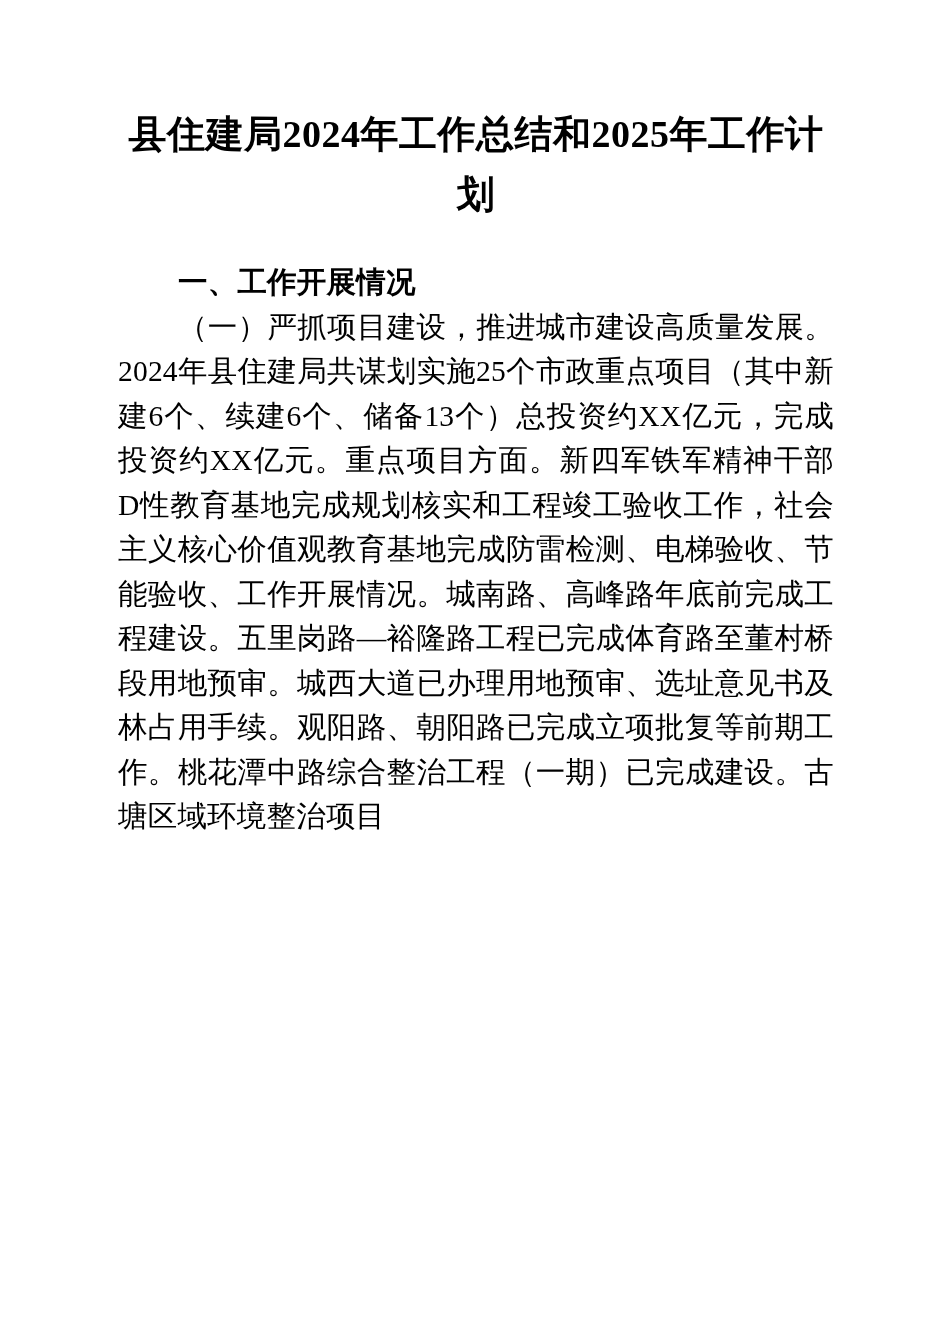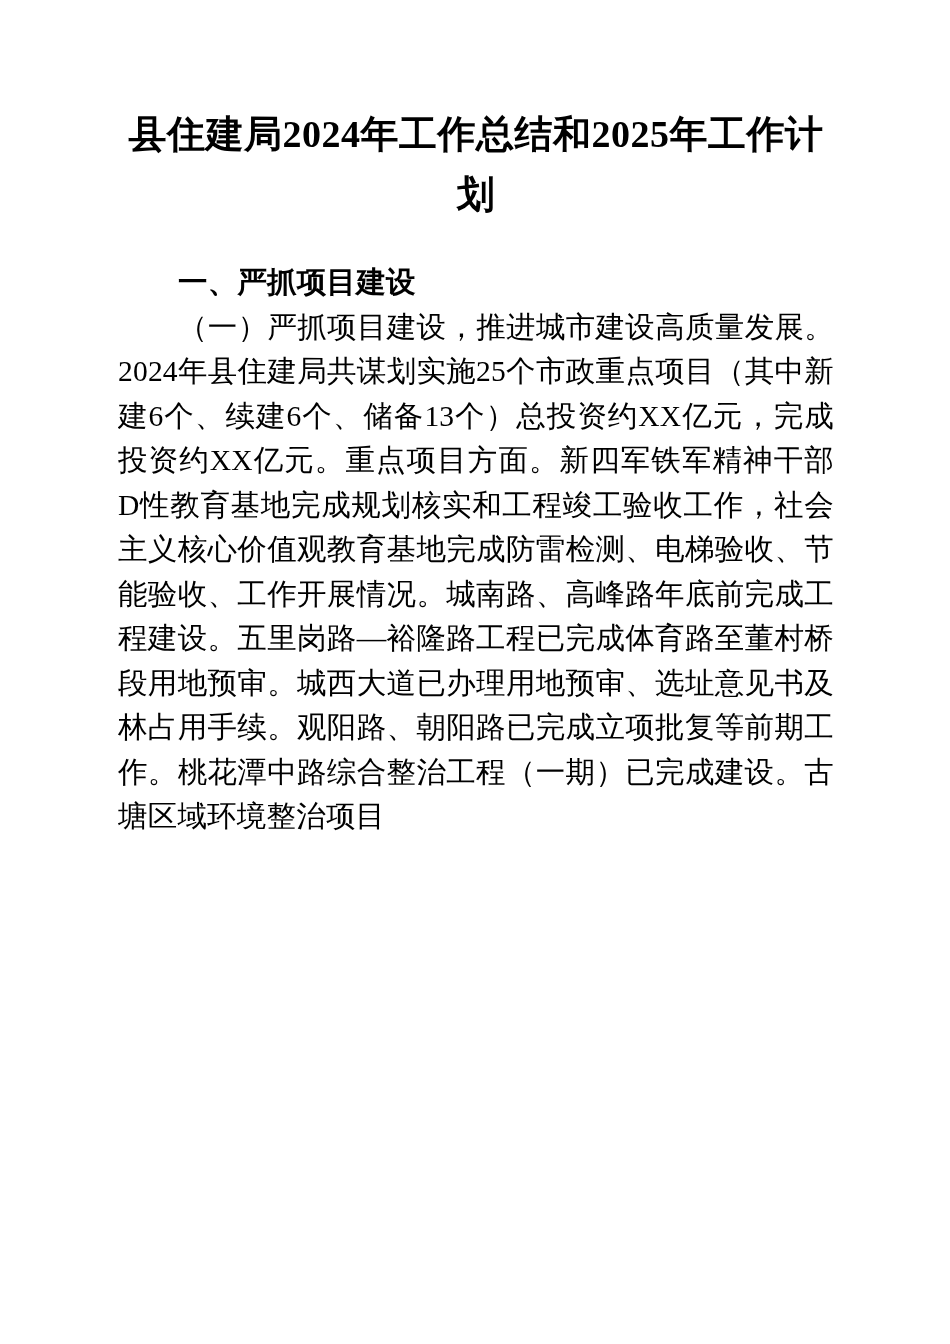--- a/index.html
+++ b/index.html
@@ -89,18 +89,18 @@
 <body>
 
 <div class="page">
   <div class="content">
 
     <h1 class="doc-title">县住建局2024年工作总结和2025年工作计划</h1>
 
     <div class="spacer-after-title"></div>
 
 
-    <p class="section-heading">一、严抓项目建设</p>
+    <p class="section-heading">一、工作开展情况</p>
 
     <p class="para indent clipped">（一）严抓项目建设，推进城市建设高质量发展。2024年县住建局共谋划实施25个市政重点项目（其中新建6个、续建6个、储备13个）总投资约XX亿元，完成投资约XX亿元。重点项目方面。新四军铁军精神干部D性教育基地完成规划核实和工程竣工验收工作，社会主义核心价值观教育基地完成防雷检测、电梯验收、节能验收、工作开展情况。城南路、高峰路年底前完成工程建设。五里岗路—裕隆路工程已完成体育路至董村桥段用地预审。城西大道已办理用地预审、选址意见书及林占用手续。观阳路、朝阳路已完成立项批复等前期工作。桃花潭中路综合整治工程（一期）已完成建设。古塘区域环境整治项目</p>
 
   </div>
 </div>
 
 </body></html>

